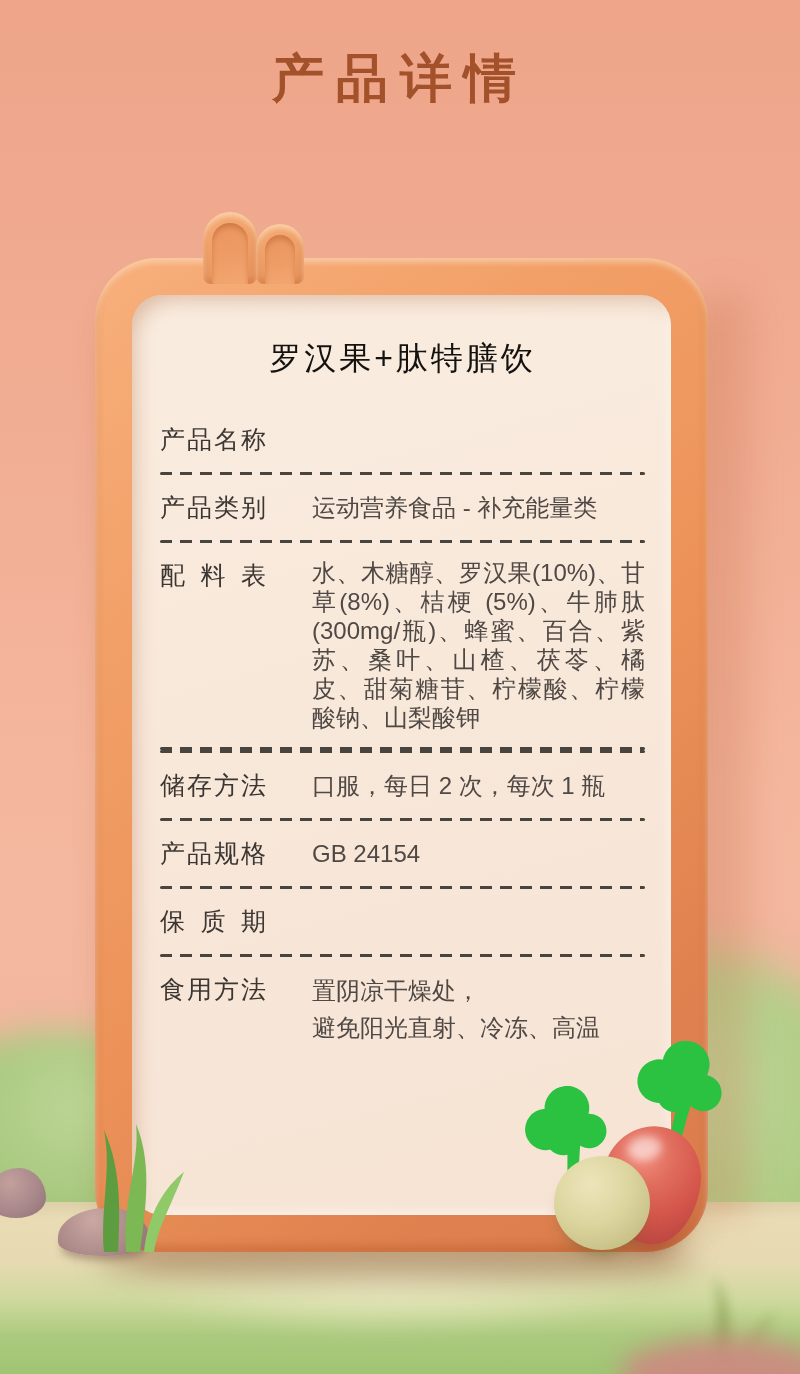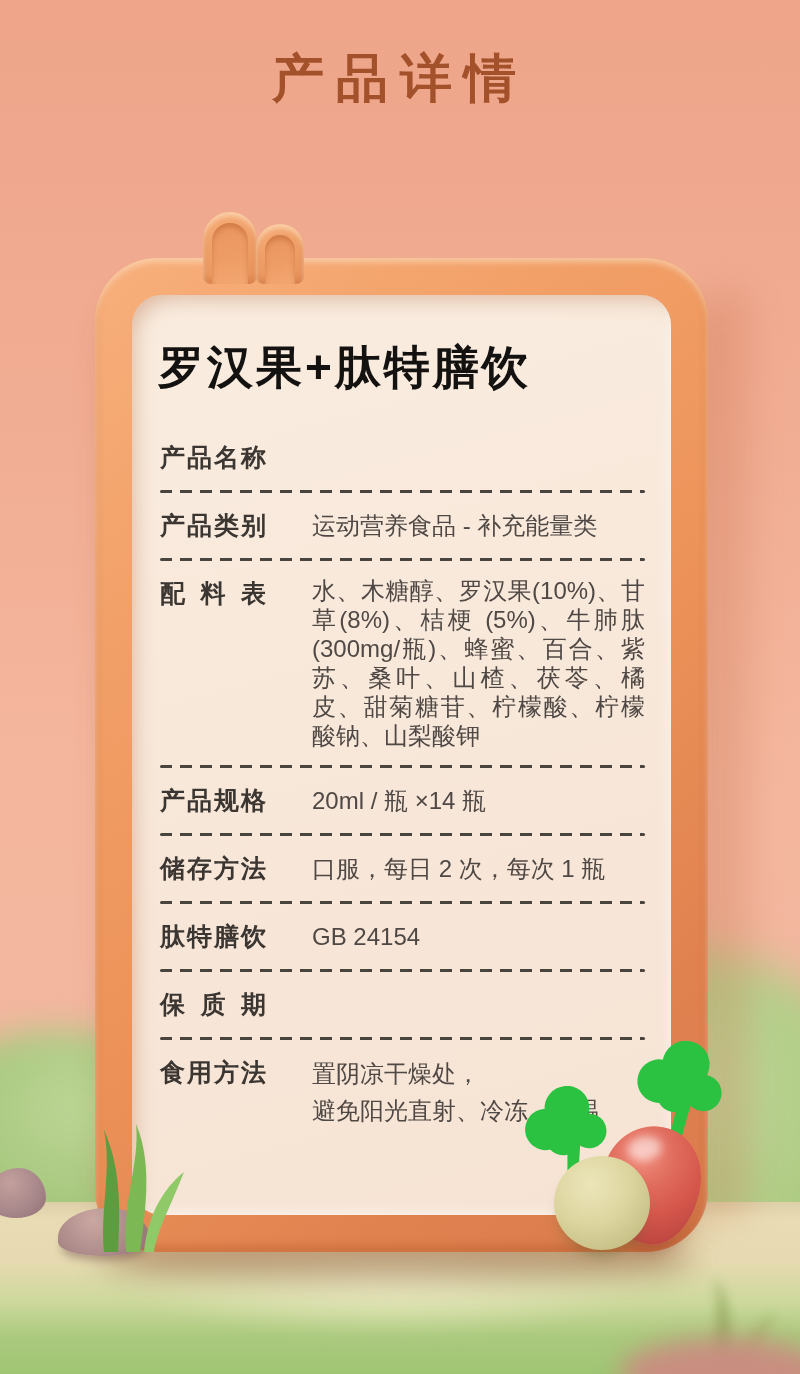--- a/index.html
+++ b/index.html
@@ -43,26 +43,26 @@
   .ear-left{left:108px;top:-46px;width:54px;height:72px;border-radius:27px 27px 8px 8px;}
   .ear-right{left:161px;top:-34px;width:48px;height:60px;border-radius:24px 24px 8px 8px;}
   .ear::after{content:"";position:absolute;left:9px;right:9px;top:11px;bottom:0;
       border-radius:19px 19px 0 0;
       background:linear-gradient(170deg,#e9955f 0%,#ef9d66 60%,#f3a772 100%);
       box-shadow:inset 0 4px 5px rgba(165,75,25,.35);}
   .card-inner{width:100%;height:100%;box-sizing:border-box;border-radius:30px;
       background:linear-gradient(165deg,#f9ecdf 0%,#f8e8da 45%,#f6e3d4 100%);
       box-shadow:inset 12px 14px 20px -10px rgba(182,112,72,.4), inset -8px -10px 16px -10px rgba(255,255,255,.75);
       padding:0 24px 0 26px;overflow:hidden;}
-  .card-title{margin:42px 0 0 0;text-align:left;font-size:46px;font-weight:700;
+  .card-title{margin:42px 0 0 0;text-align:center;font-size:32px;font-weight:400;
       letter-spacing:3px;color:#141210;}
 
   .spec-table{margin-top:26px;}
   .row{display:flex;align-items:flex-start;padding:15px 2px;}
-  .lbl{flex:0 0 106px;font-size:25px;font-weight:bold;color:#3b3632;line-height:35px;
+  .lbl{flex:0 0 106px;font-size:25px;font-weight:normal;color:#3b3632;line-height:35px;
       text-align:justify;text-align-last:justify;}
   .val{margin-left:46px;flex:1;font-size:24px;color:#4f4844;line-height:35px;}
   .row-ingredients .val{line-height:29px;text-align:justify;}
   .row-storage .val{white-space:pre-line;line-height:37px;}
   .sep{height:3px;margin:0 2px;border-radius:2px;
       background:repeating-linear-gradient(90deg,#4a443e 0 12px,transparent 12px 20px);}
 
   
   .deco{position:absolute;}
   .leaf-1{left:520px;top:1086px;width:94px;height:112px;z-index:4;transform:rotate(-6deg);}
@@ -124,34 +124,30 @@
           <span class="val">运动营养食品 - 补充能量类</span>
         </div>
         <div class="sep"></div>
 
         <div class="row row-ingredients">
           <span class="lbl">配料表</span>
           <span class="val">水、木糖醇、罗汉果(10%)、甘草(8%)、桔梗 (5%)、牛肺肽 (300mg/瓶)、蜂蜜、百合、紫苏、桑叶、山楂、茯苓、橘皮、甜菊糖苷、柠檬酸、柠檬酸钠、山梨酸钾</span>
         </div>
         <div class="sep"></div>
 
-        <div class="row">
-          <span class="lbl">产品规格</span>
-          <span class="val">20ml / 瓶 ×14 瓶</span>
-        </div>
         <div class="sep"></div>
 
         <div class="row">
           <span class="lbl">储存方法</span>
           <span class="val">口服，每日 2 次，每次 1 瓶</span>
         </div>
         <div class="sep"></div>
 
         <div class="row">
-          <span class="lbl">肽特膳饮</span>
+          <span class="lbl">产品规格</span>
           <span class="val">GB 24154</span>
         </div>
         <div class="sep"></div>
 
         <div class="row">
           <span class="lbl">保质期</span>
         </div>
         <div class="sep"></div>
 
         <div class="row row-storage">

